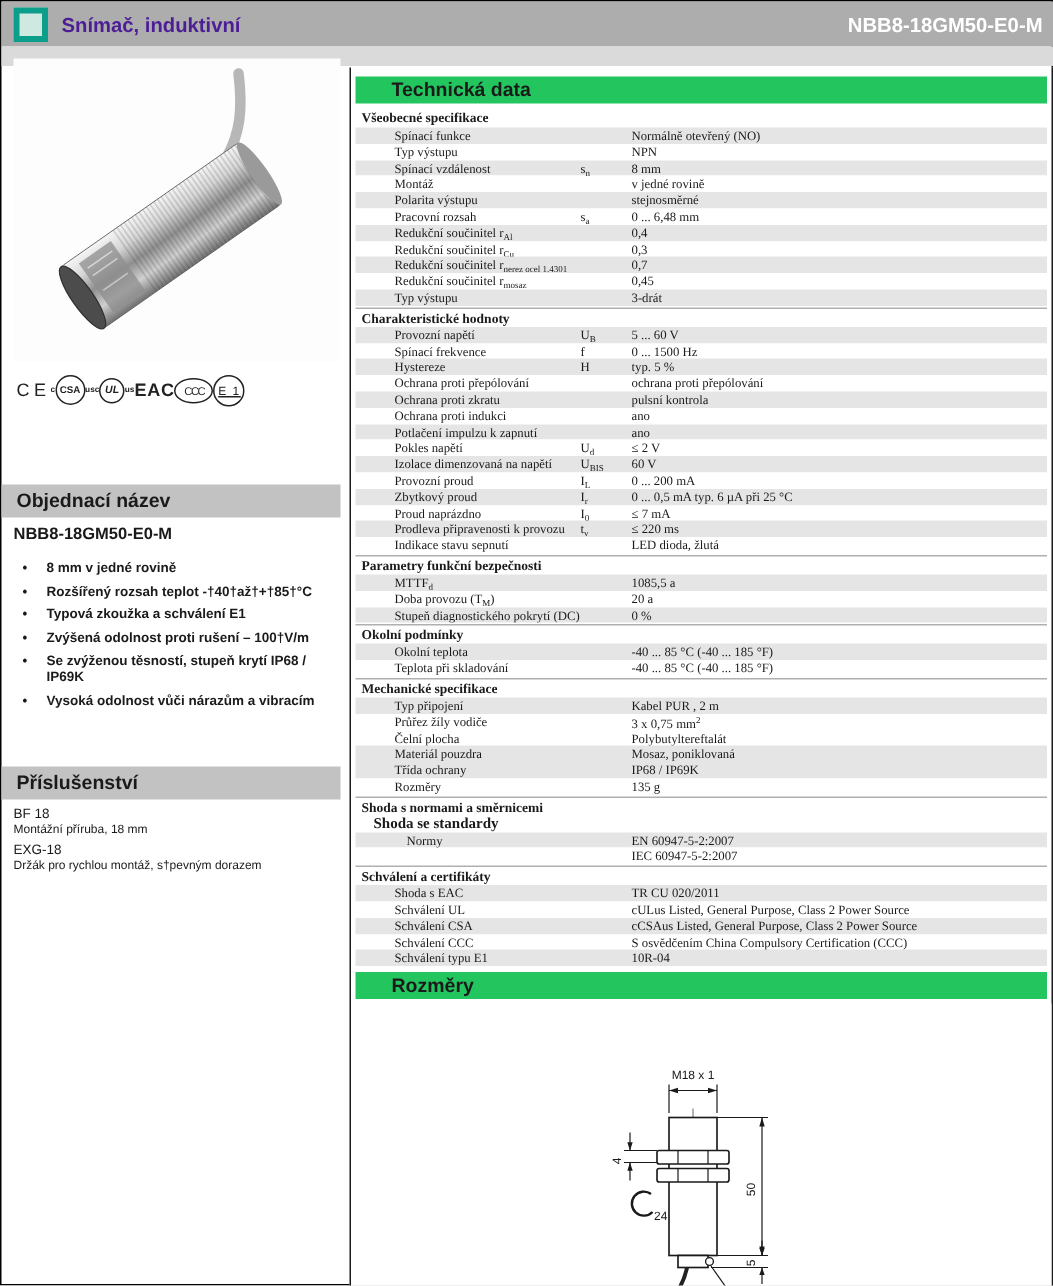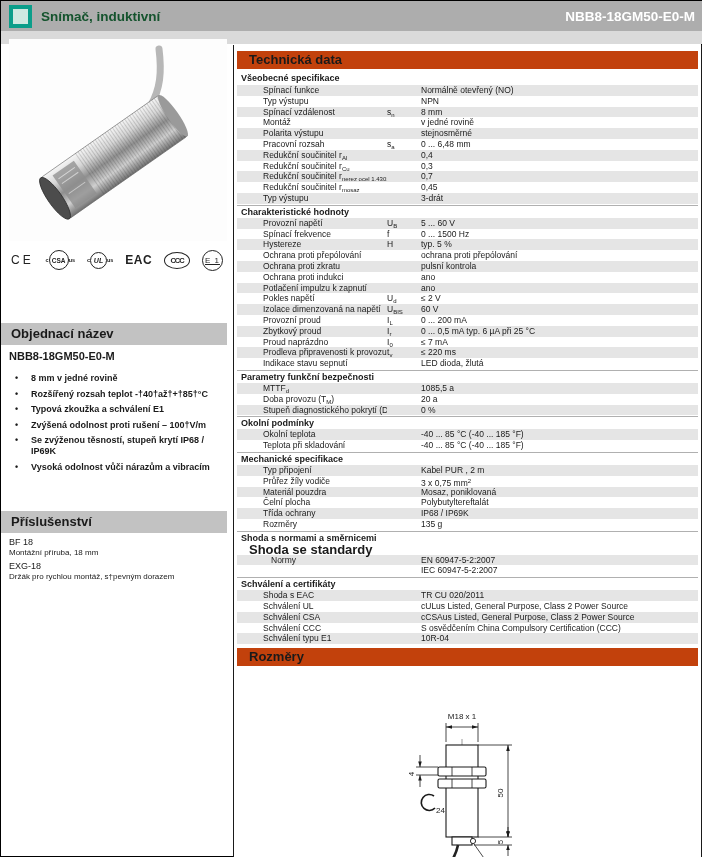--- a/index.html
+++ b/index.html
@@ -4,62 +4,62 @@
 <style>
   * { margin:0; padding:0; box-sizing:border-box; }
   html,body { width:702px; height:857px; background:#fff; overflow:hidden;
               font-family:"Liberation Sans","DejaVu Sans",sans-serif; color:#1a1a1a; }
   #page { position:relative; width:702px; height:857px; background:#fff; border:1px solid #000; }
 
   
   .top-bar { position:absolute; left:0; top:0; width:702px; height:30px; background:#adadad;
              display:flex; align-items:center; }
   .logo-sq { width:23px; height:23px; margin-left:8px; border:4px solid #0b9e8a; background:#cfe9e1; }
-  .top-title { color:#14532d; font-weight:bold; font-size:13.5px; margin-left:9px; flex:1; }
+  .top-title { color:#4c1d95; font-weight:bold; font-size:13.5px; margin-left:9px; flex:1; }
   .top-product { color:#fff; font-weight:bold; font-size:13.5px; margin-right:8px; }
   .sub-strip { position:absolute; left:0; top:30px; width:702px; height:13px; background:#dadada; }
 
   
   .photo-box { position:absolute; left:8px; top:38px; width:218px; height:202px; background:#fdfdfd; }
   .cert-row { position:absolute; left:10px; top:244px; width:212px; height:30px;
-              display:flex; align-items:center; justify-content:space-between; }
+              display:flex; align-items:center; }
   .cert { display:flex; align-items:center; color:#222; }
   .ce-text { font-size:12px; letter-spacing:3px; font-weight:500; }
   .circ { border:1.4px solid #222; border-radius:50%; display:flex; align-items:center; justify-content:center; font-weight:bold; }
   .csa-c { width:20px; height:20px; font-size:6.5px; }
   .ul-c  { width:17px; height:17px; font-size:7px; font-style:italic; }
   .tiny  { font-size:5.5px; font-weight:bold; }
   .eac-text { font-size:12px; font-weight:bold; letter-spacing:0.5px; font-stretch:condensed; }
   .ccc-ell { width:26px; height:17px; border:1.4px solid #222; border-radius:50%;
-             display:flex; align-items:center; justify-content:center; font-size:7.5px; font-weight:bold; letter-spacing:-1px; }
+             display:flex; align-items:center; justify-content:center; font-size:7.5px; font-weight:normal; letter-spacing:-1px; }
   .e1-c { width:21px; height:21px; font-size:8px; font-weight:normal; letter-spacing:1px;text-decoration:underline; }
 
   .side-bar-hdr { position:absolute; left:0; width:226px; height:22px; background:#c2c2c2;
                   font-size:13px; font-weight:bold; line-height:22px; padding-left:10px; }
   #ordering-hdr { top:322px; }
   #accessories-hdr { top:510px; }
   .order-name { position:absolute; left:8px; top:349px; font-size:11px; font-weight:bold; }
   .bullets { position:absolute; left:8px; top:372px; width:212px; }
   .bullet-item { position:relative; padding-left:22px; font-size:9px; font-weight:bold;
                  line-height:11px; margin-bottom:4.5px; }
   .bullet-item::before { content:"•"; position:absolute; left:6px; top:0; }
   .acc-list { position:absolute; left:8px; top:536px; width:212px; }
   .acc-name { font-size:9px; font-weight:normal; line-height:11px; }
   .acc-desc { font-size:8px; line-height:10px; margin-bottom:3px; }
 
   
   .right-col { position:absolute; left:232px; top:44px; width:469px; height:813px;
                border-left:1px solid #1a1a1a; border-right:1px solid #1a1a1a; background:#fff; }
-  .main-bar { margin:6px 3px 3px 3px; height:18px; background:#c2410c;
-              font-size:13px; font-weight:bold; line-height:18px; padding-left:12px; }
-  .tech-table { margin:1px 3px 0 3px; }
+  .main-bar { margin:6px 3px 3px 3px; height:18px; background:#22c55e;
+              font-size:13px; font-weight:bold; line-height:18px; padding-left:24px; }
+  .tech-table { margin:1px 3px 0 3px;font-family:Liberation Serif, serif; }
   .tsec { height:13px; line-height:13px; font-size:9px; font-weight:bold; padding-left:4px;
           border-top:1px solid #b0b0b0; margin-top:1px; background:#fff; }
   .tsec:first-child { border-top:none; margin-top:0; }
-  .tsub { height:11px; line-height:11px; font-size:13px; font-weight:bold; padding-left:12px; background:#fff; }
+  .tsub { height:11px; line-height:11px; font-size:10px; font-weight:bold; padding-left:12px; background:#fff; }
   .trow { height:10.8px; line-height:10.8px; font-size:8.5px; display:flex; background:#fff; }
   .trow.shaded { background:#e5e5e5; }
   .tlabel { flex:0 0 150px; padding-left:26px; overflow:hidden; white-space:nowrap; }
   .tlabel.ind2 { padding-left:34px; }
   .tsym { flex:0 0 34px; }
   .tval { flex:1; overflow:hidden; white-space:nowrap; }
   sub { font-size:6px; vertical-align:-2px; }
   sup { font-size:6px; vertical-align:3px; }
 
   #rozmery-bar { margin-top:4px; }
@@ -314,29 +314,29 @@
         <div class="trow shaded">
           <span class="tlabel">Typ připojení</span>
           <span class="tsym"></span>
           <span class="tval">Kabel PUR , 2 m</span>
         </div>
         <div class="trow">
           <span class="tlabel">Průřez žíly vodiče</span>
           <span class="tsym"></span>
           <span class="tval">3 x 0,75 mm<sup>2</sup></span>
         </div>
+        <div class="trow">
+          <span class="tlabel">Čelní plocha</span>
+          <span class="tsym"></span>
+          <span class="tval">Polybutyltereftalát</span>
+        </div>
         <div class="trow shaded">
           <span class="tlabel">Materiál pouzdra</span>
           <span class="tsym"></span>
           <span class="tval">Mosaz, poniklovaná</span>
-        </div>
-        <div class="trow">
-          <span class="tlabel">Čelní plocha</span>
-          <span class="tsym"></span>
-          <span class="tval">Polybutyltereftalát</span>
         </div>
         <div class="trow shaded">
           <span class="tlabel">Třída ochrany</span>
           <span class="tsym"></span>
           <span class="tval">IP68 / IP69K</span>
         </div>
         <div class="trow">
           <span class="tlabel">Rozměry</span>
           <span class="tsym"></span>
           <span class="tval">135 g</span>

